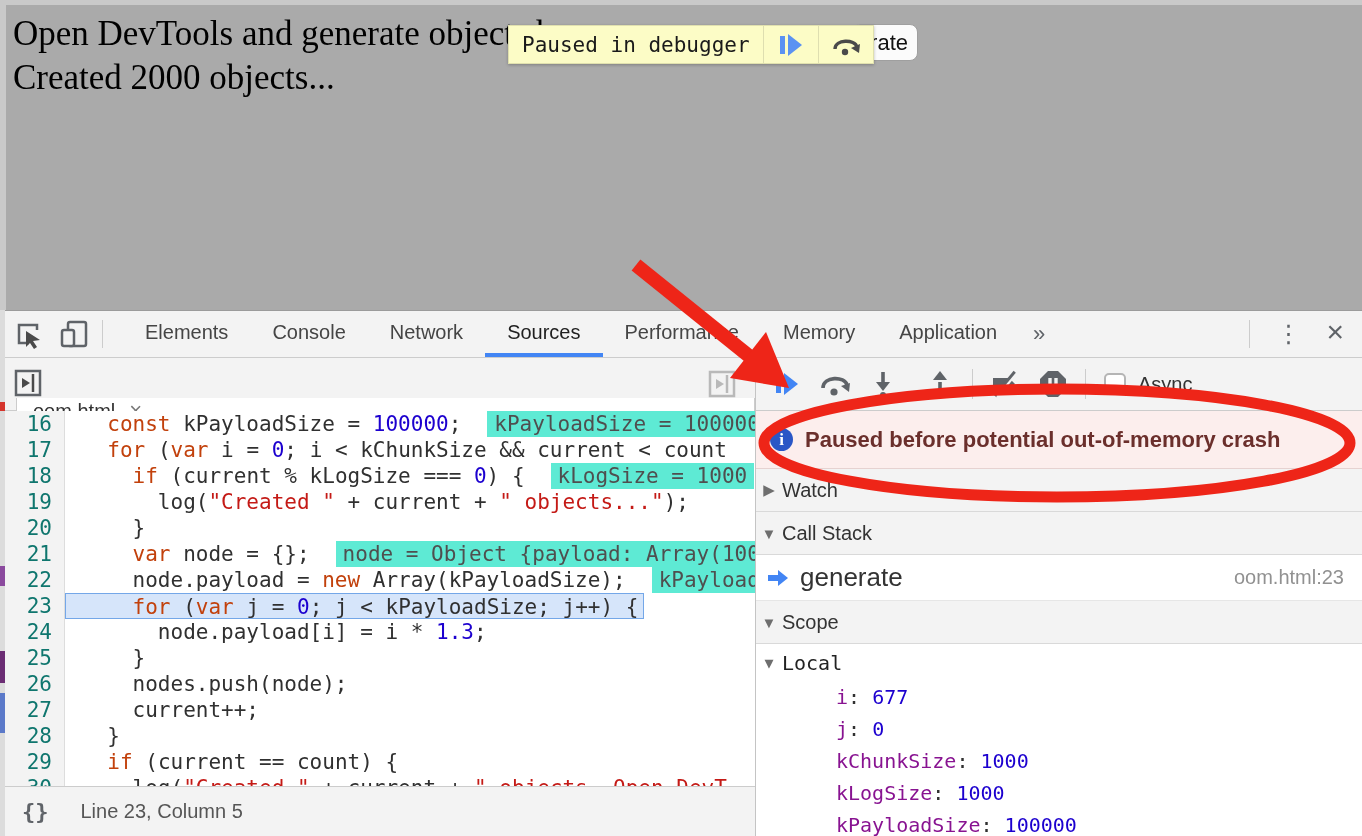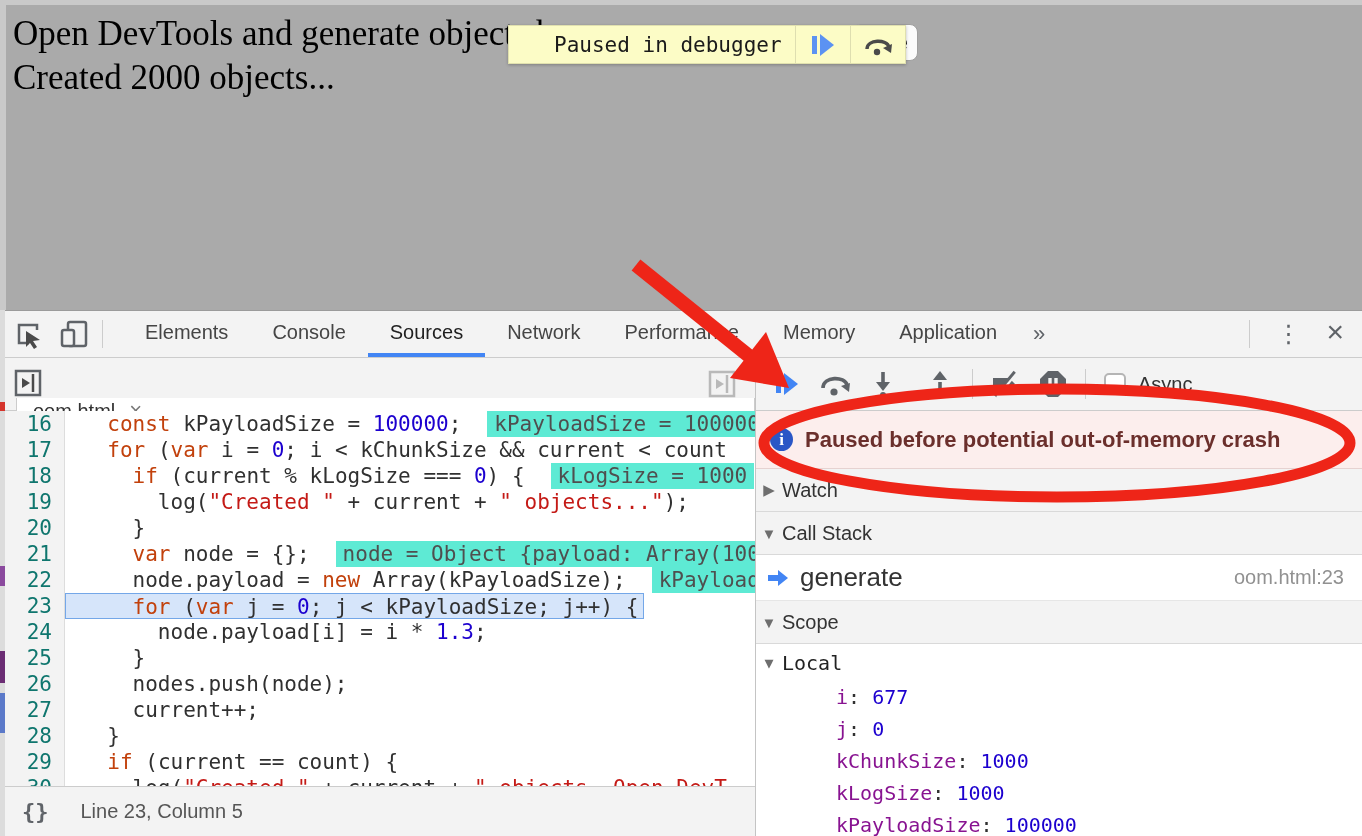--- a/index.html
+++ b/index.html
@@ -5,21 +5,21 @@
   * { margin:0; padding:0; box-sizing:border-box; }
   html,body { width:1362px; height:836px; overflow:hidden; }
   body { font-family:"Liberation Sans", sans-serif; position:relative; background:#fff; }
 
   
   .page-area { position:absolute; left:0; top:0; width:1362px; height:310px; background:#aaaaaa;
                box-shadow: inset 6px 5px 0 #c9c9c9; }
   .page-text { position:absolute; left:13px; top:12px; font-family:"Liberation Serif", serif;
                font-size:35px; line-height:44px; color:#000; white-space:nowrap; }
   .paused-overlay { position:absolute; left:508px; top:25px; height:39px; display:flex; align-items:stretch;
-                    background:#fcfcc6; border:1px solid #e0e0ae; box-shadow:0 1px 3px rgba(0,0,0,.25); z-index:5;padding-left:32px; }
+                    background:#fcfcc6; border:1px solid #e0e0ae; box-shadow:0 1px 3px rgba(0,0,0,.25); z-index:5; }
   .paused-overlay .po-label { display:flex; align-items:center; padding:0 13px;
                     font-family:"DejaVu Sans Mono", monospace; font-size:21px; color:#1a1a1a; white-space:nowrap; }
   .po-btn { width:55px; display:flex; align-items:center; justify-content:center; border-left:1px solid #dedeb0; cursor:pointer; }
   .resume-glyph { display:flex; align-items:center; }
   .resume-glyph .bar { width:5px; height:18px; background:#5b92f2; margin-right:3px; }
   .resume-glyph .tri { width:0; height:0; border-left:14px solid #5b92f2; border-top:11px solid transparent; border-bottom:11px solid transparent; }
   .rate-btn { position:absolute; left:852px; top:24px; width:66px; height:37px; background:#fbfbfb;
               border:1.5px solid #9f9f9f; border-radius:8px; z-index:4;
               display:flex; align-items:center; justify-content:flex-end; padding-right:9px;
               font-size:22px; color:#111; }
@@ -144,22 +144,22 @@
     <div class="tb-icon">
       <svg width="34" height="32" viewBox="0 0 34 32">
         <rect class="ic" x="10" y="4" width="18" height="24" rx="2"></rect>
         <rect x="4" y="12" width="12" height="16" rx="2" fill="#f3f3f3" stroke="#5f6368" stroke-width="2.5"></rect>
       </svg>
     </div>
     <div class="tb-sep"></div>
     <div class="tabs" id="tabs-container">
         <div class="tab">Elements</div>
         <div class="tab">Console</div>
+        <div class="tab">Network</div>
         <div class="tab active">Sources</div>
-        <div class="tab">Network</div>
         <div class="tab">Performance</div>
         <div class="tab">Memory</div>
         <div class="tab">Application</div>
       </div>
     <div class="tab-overflow">»</div>
     <div class="tb-right">
       <div class="tb-sep"></div>
       <div class="kebab">⋮</div>
       <div class="close-x">×</div>
     </div>

